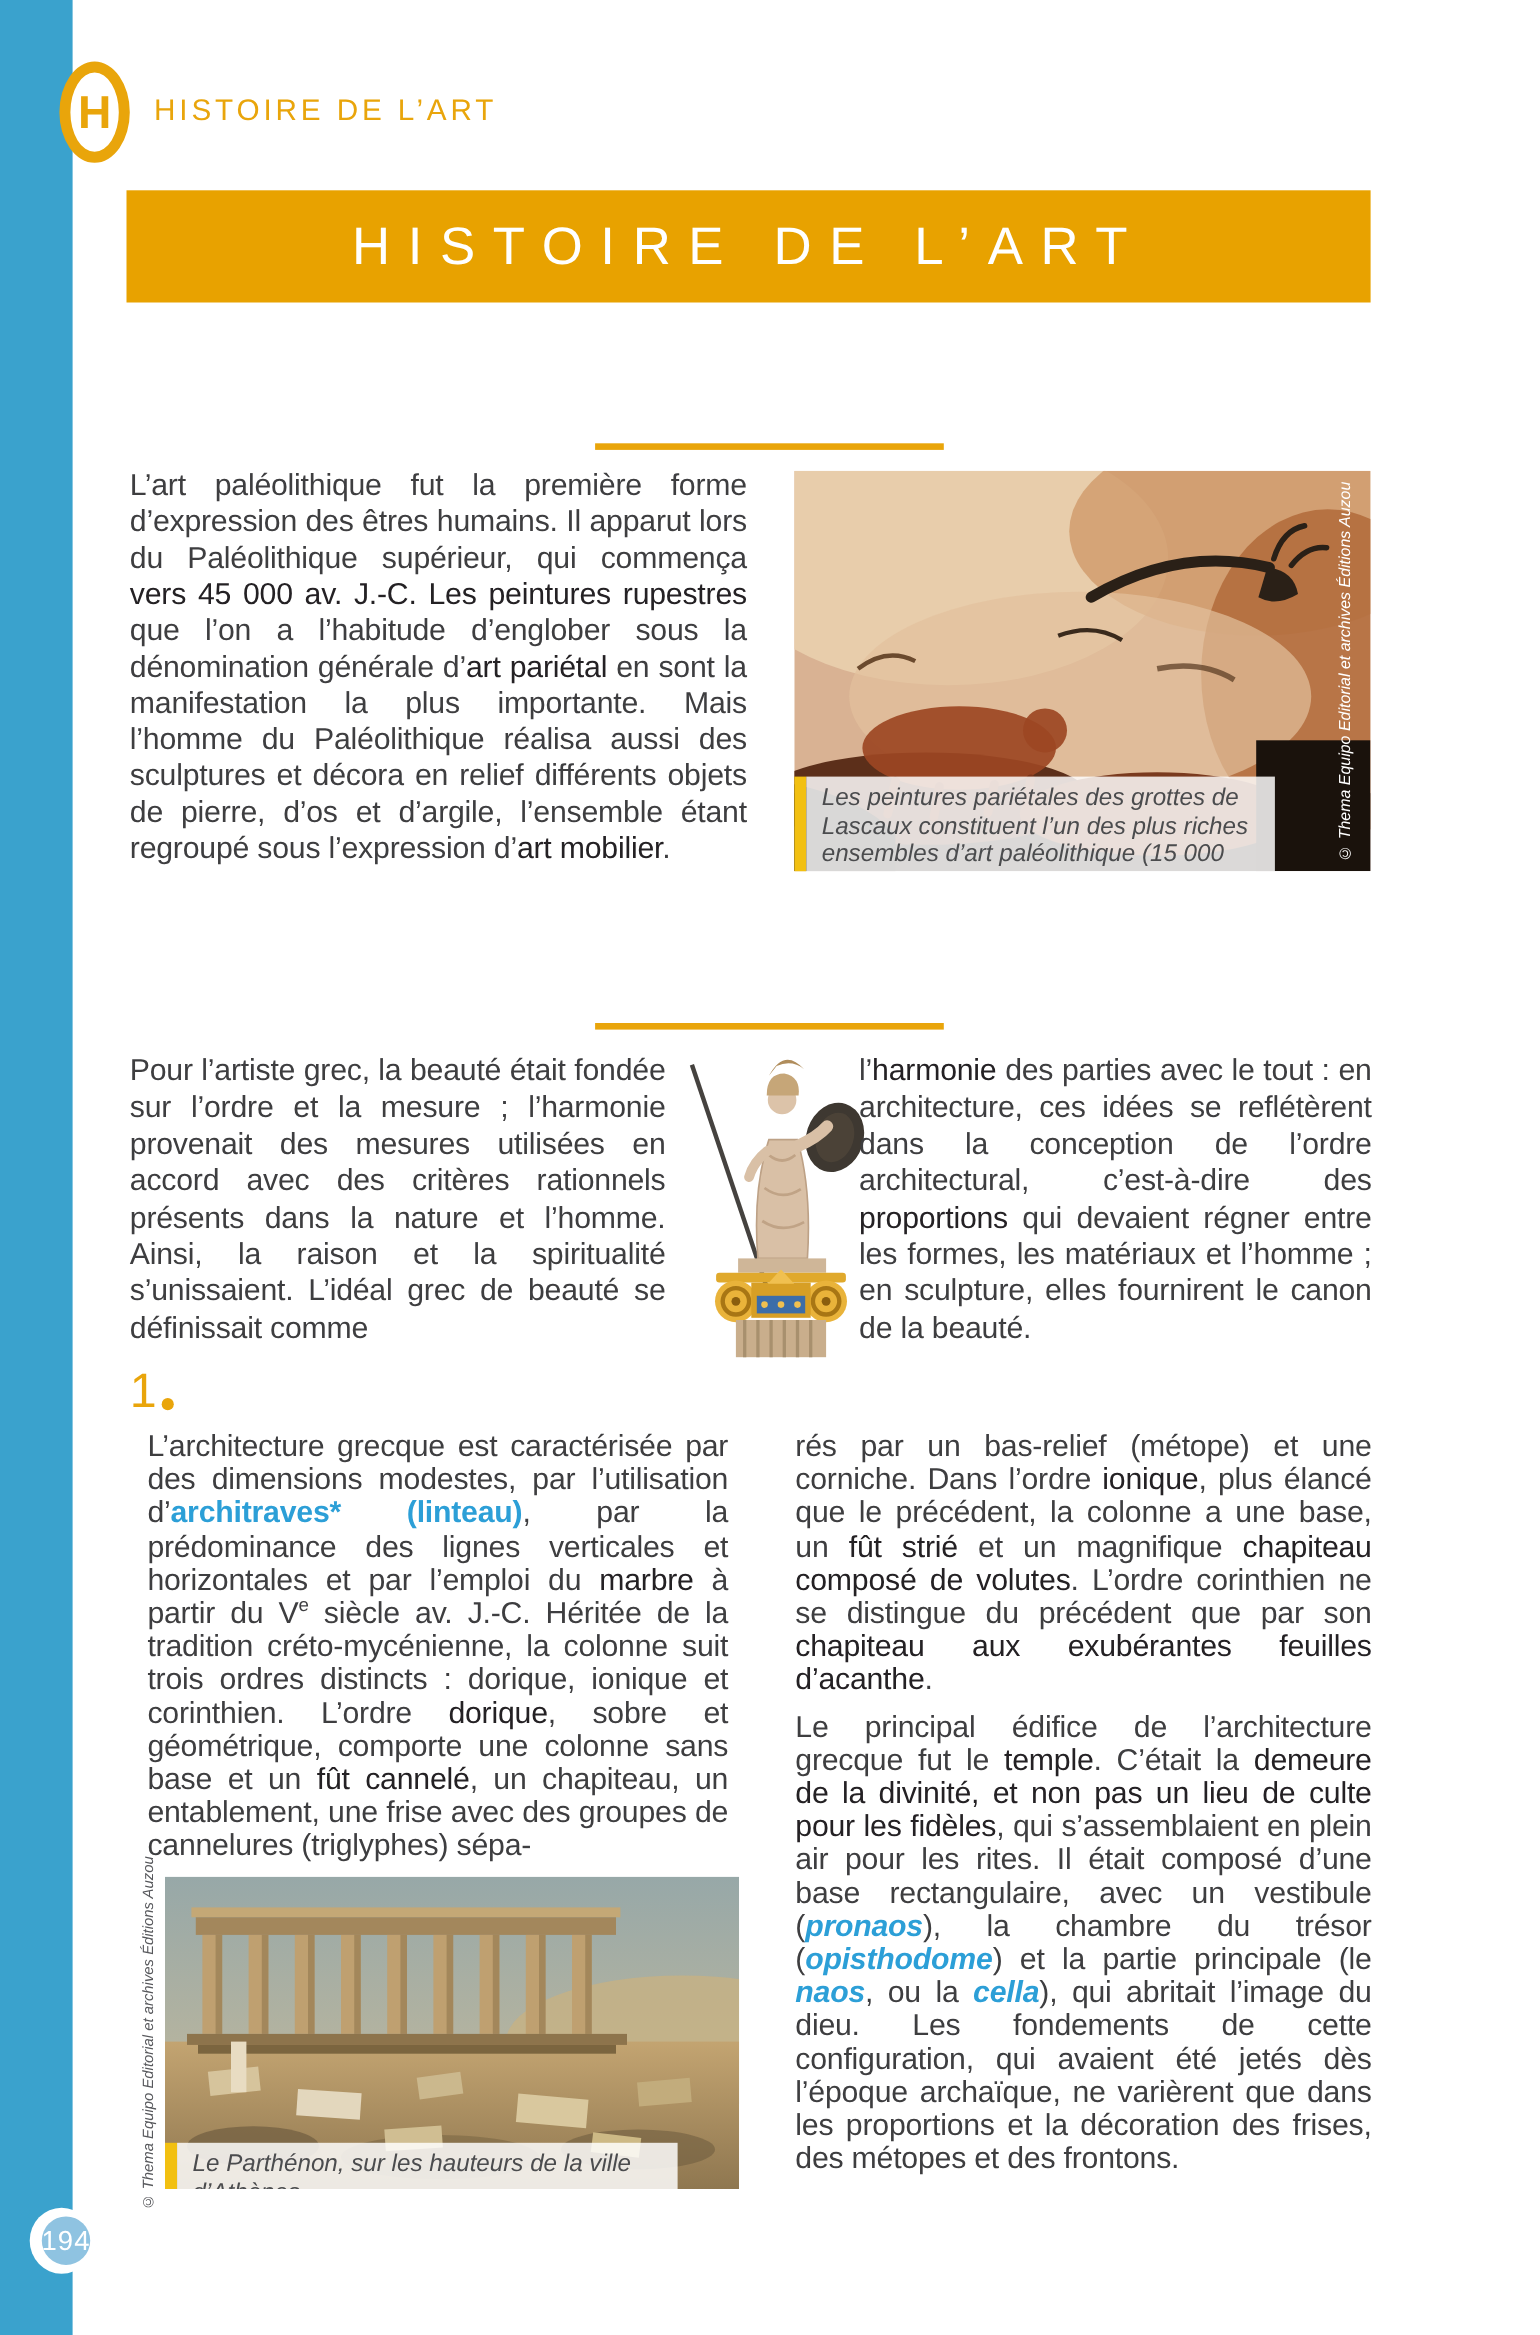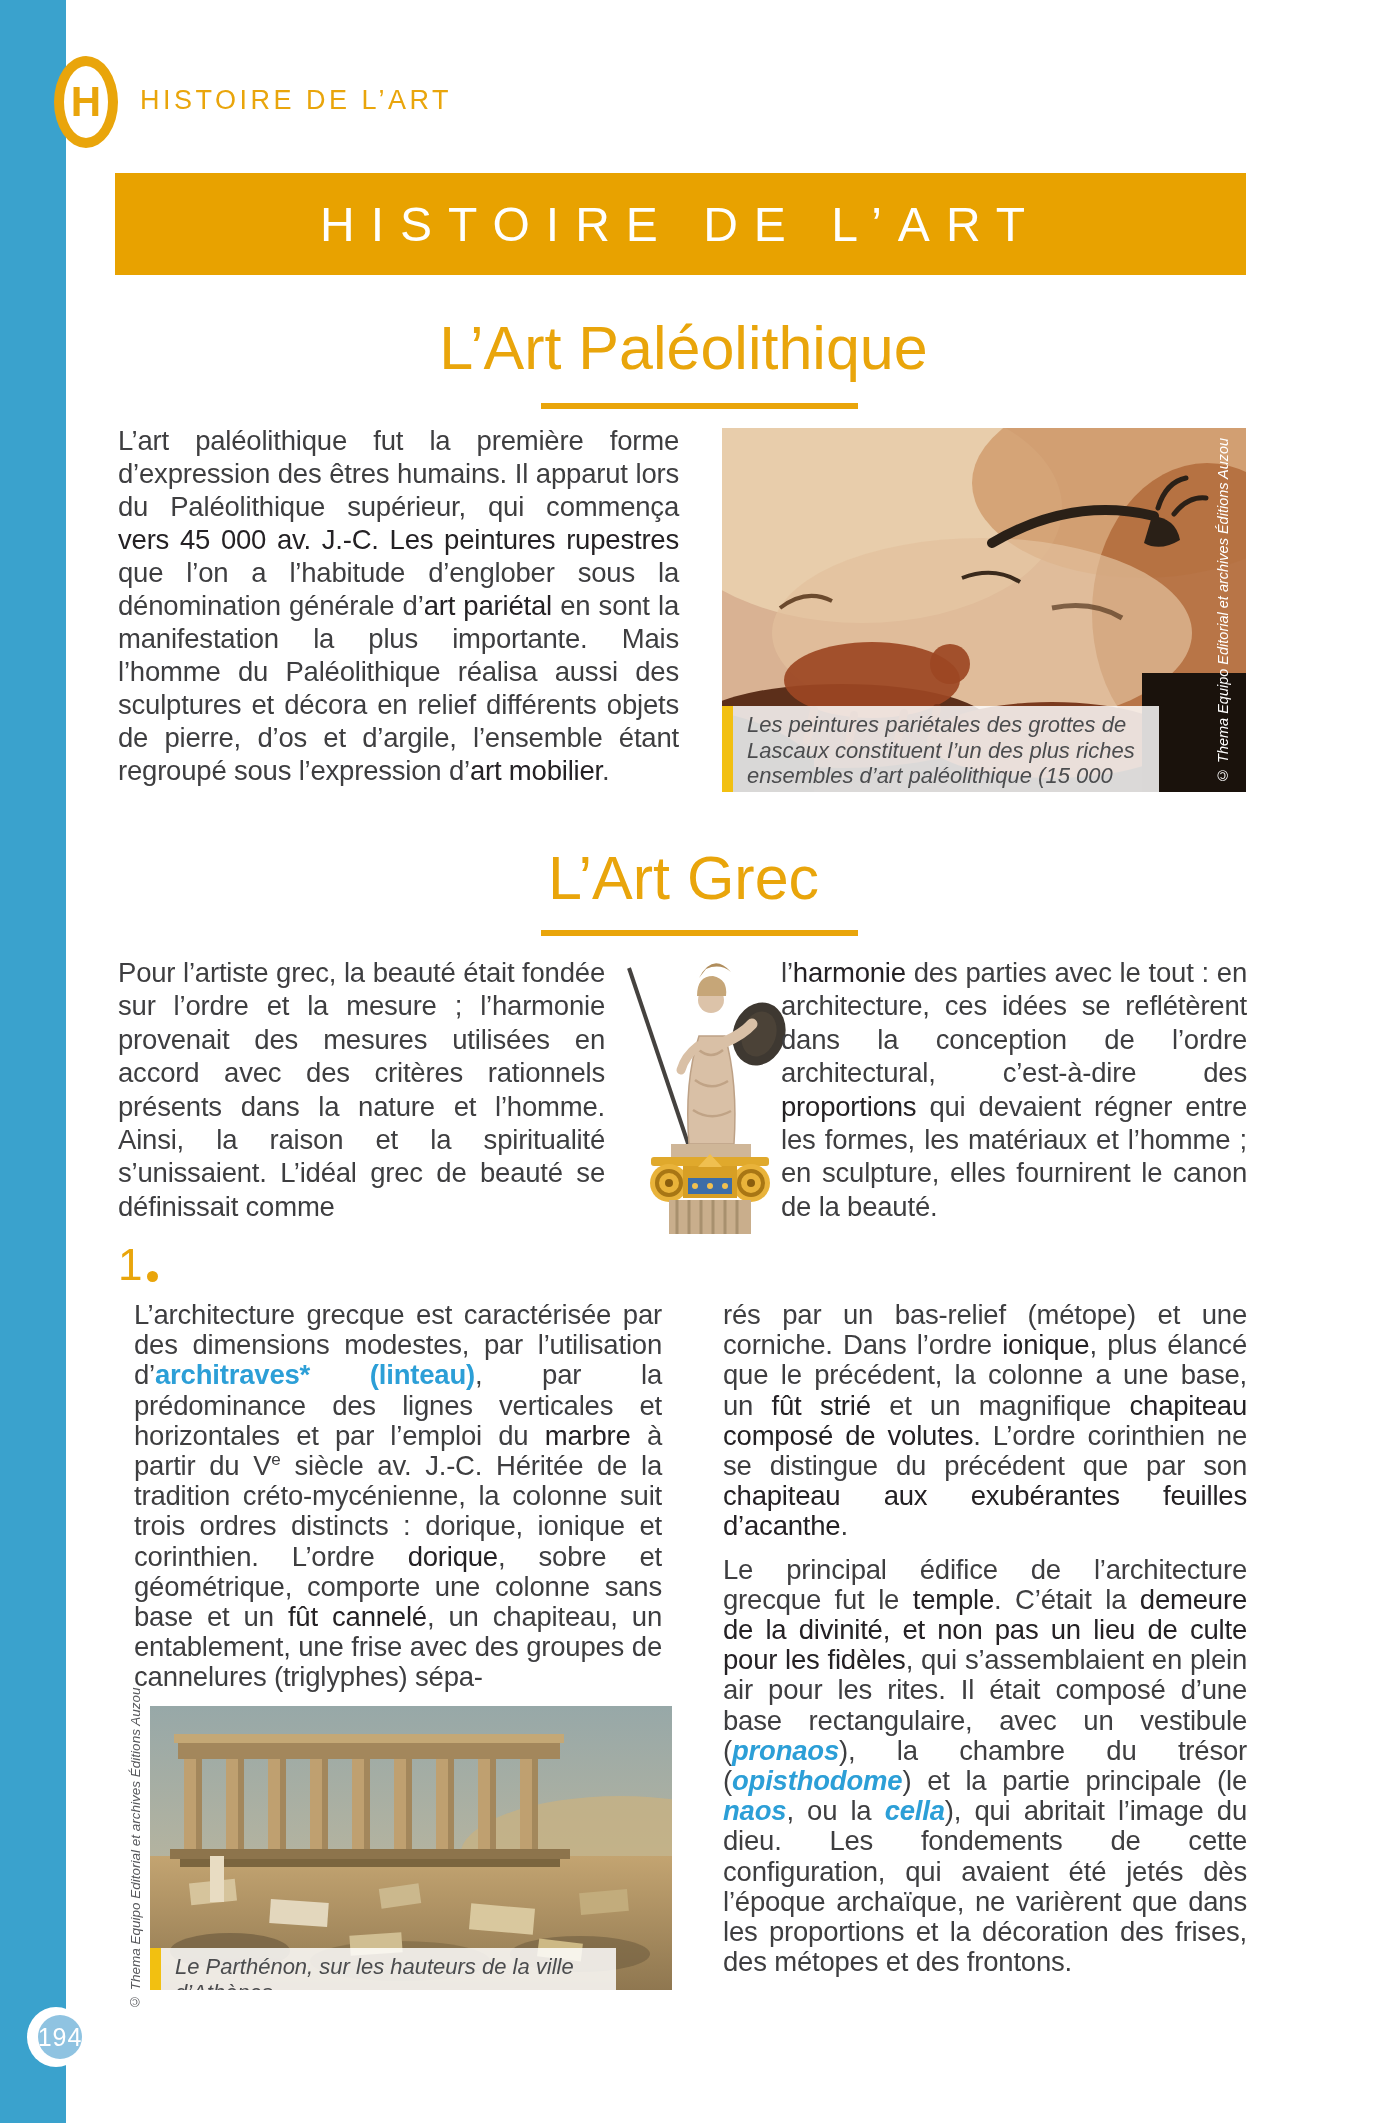--- a/index.html
+++ b/index.html
@@ -84,21 +84,20 @@
 
   <div class="logo-badge">
     <span>H</span>
   </div>
   <div class="eyebrow">HISTOIRE DE L’ART</div>
 
   <div class="banner">
     <span>HISTOIRE DE L’ART</span>
   </div>
 
-  <h1 class="sec-title" style="top:318px;">L’Art Paléolithique</h1>
   <div class="title-rule" style="top:403px;"></div>
 
   <p class="body-text intro-text"><span>L’art paléolithique fut la première forme d’expression des êtres humains. Il apparut lors du Paléolithique supérieur, qui commença </span><span class="seg-b">vers 45 000 av. J.-C. Les peintures rupestres</span><span> que l’on a l’habitude d’englober sous la dénomination générale d’</span><span class="seg-b">art pariétal</span><span> en sont la manifestation la plus importante. Mais l’homme du Paléolithique réalisa aussi des sculptures et décora en relief différents objets de pierre, d’os et d’argile, l’ensemble étant regroupé sous l’expression d’</span><span class="seg-b">art mobilier</span><span>.</span></p>
 
   <figure class="fig-lascaux">
     <svg viewBox="0 0 524 364" preserveAspectRatio="none">
       <rect width="524" height="364" fill="#D9B293"></rect>
       <ellipse cx="140" cy="80" rx="200" ry="115" fill="#E9CFAE" opacity="0.9"></ellipse>
       <ellipse cx="420" cy="55" rx="170" ry="95" fill="#CF9A6A" opacity="0.8"></ellipse>
       <ellipse cx="485" cy="185" rx="115" ry="150" fill="#B26A3A" opacity="0.85"></ellipse>
@@ -119,21 +118,20 @@
       <path d="M58,180 q26,-20 52,-7" stroke="#6B4A2E" stroke-width="4" fill="none"></path>
       <path d="M330,180 q40,-8 70,10" stroke="#55381f" stroke-width="5" fill="none" opacity="0.7"></path>
     </svg>
     <div class="caption cap-lascaux">
       <div class="cap-bar"></div>
       <div class="cap-box">Les peintures pariétales des grottes de Lascaux constituent l’un des plus riches ensembles d’art paléolithique (15 000 ans av. J.-C.).</div>
     </div>
   </figure>
   <div class="credit-v credit-lascaux">© Thema Equipo Editorial et archives Éditions Auzou</div>
 
-  <h1 class="sec-title" style="top:848px;">L’Art Grec</h1>
   <div class="title-rule" style="top:930px;"></div>
 
   <p class="body-text grec-left"><span>Pour l’artiste grec, la beauté était fondée sur l’ordre et la mesure ; l’harmonie provenait des mesures utilisées en accord avec des critères rationnels présents dans la nature et l’homme. Ainsi, la raison et la spiritualité s’unissaient. L’idéal grec de beauté se définissait comme</span></p>
 
   <div class="statue">
     <svg viewBox="0 0 187 284">
       <line x1="18" y1="18" x2="94" y2="244" stroke="#45423F" stroke-width="4"></line>
       <ellipse cx="148" cy="84" rx="26" ry="32" fill="#3E3831" transform="rotate(18 148 84)"></ellipse>
       <ellipse cx="148" cy="84" rx="17" ry="23" fill="#564A3C" opacity="0.55" transform="rotate(18 148 84)"></ellipse>
       <path d="M78,194 Q73,132 88,86 L114,86 Q127,132 123,194 Z" fill="#D9C0A6" stroke="#BDA186" stroke-width="1.5"></path>

